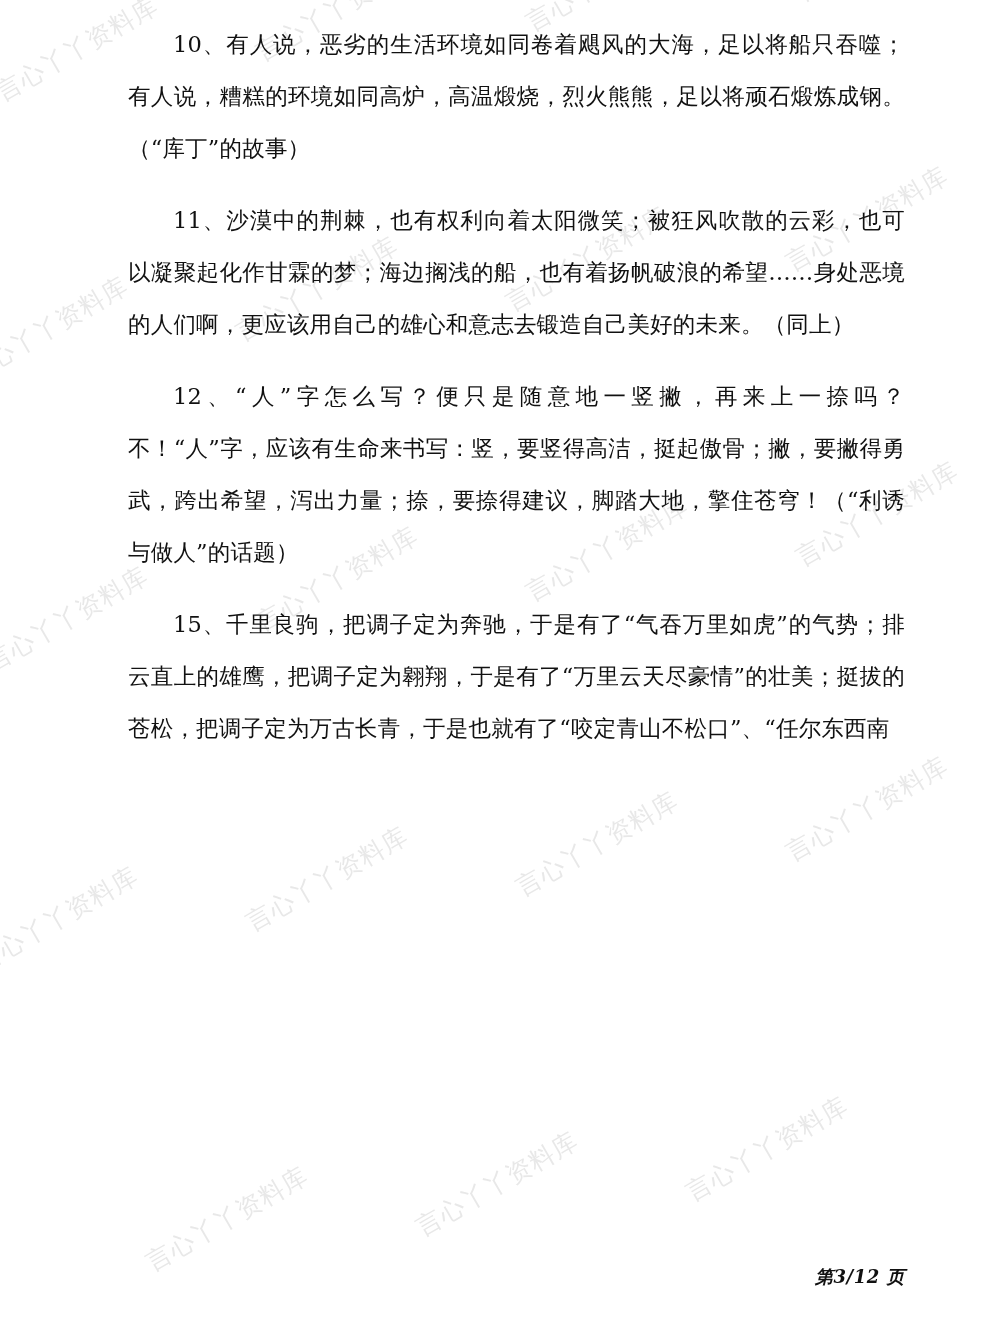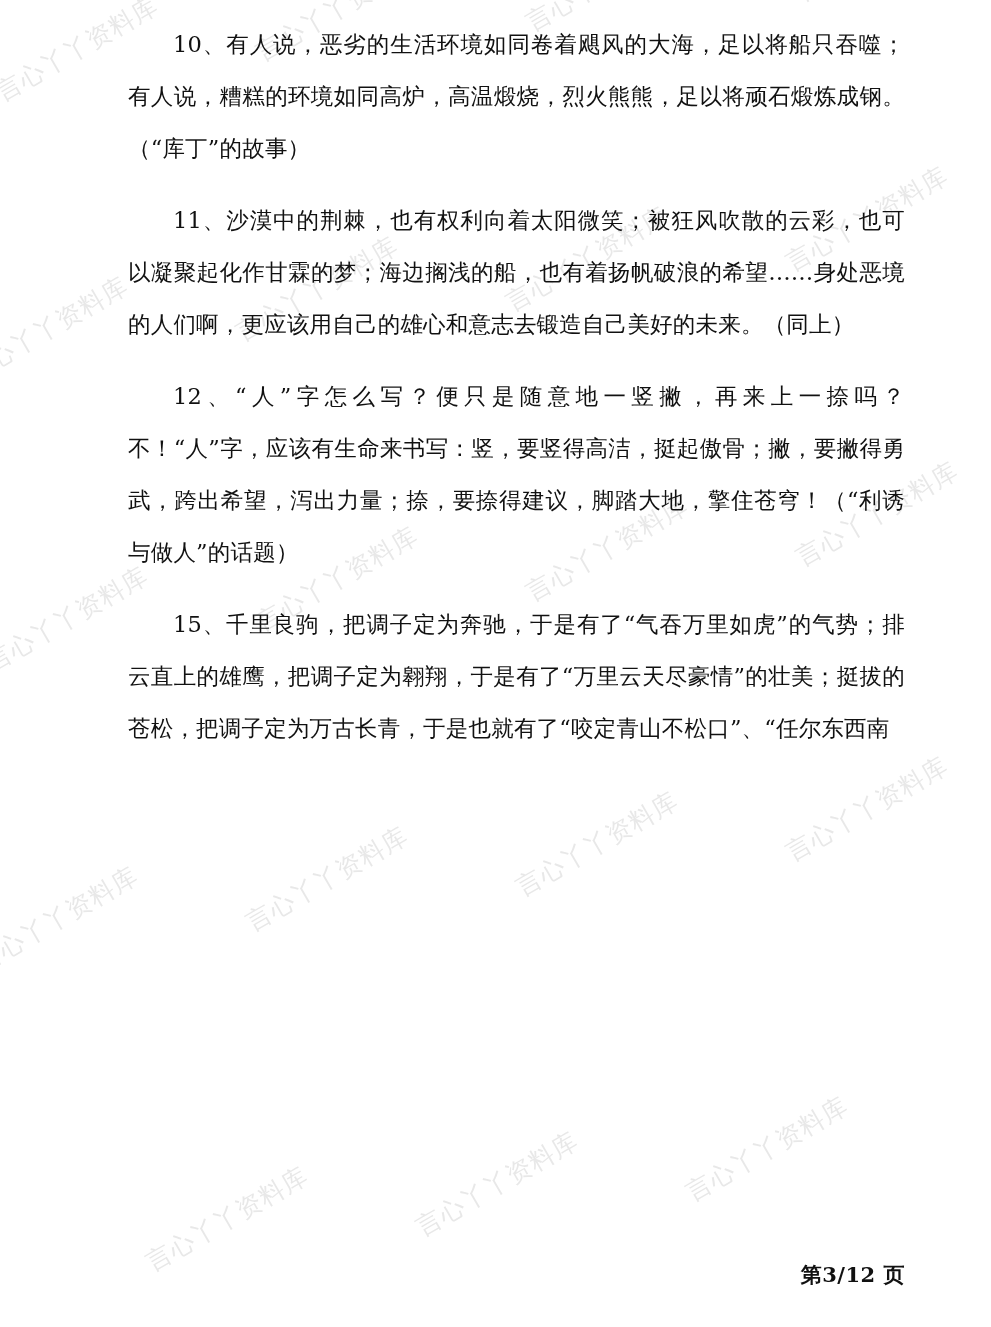--- a/index.html
+++ b/index.html
@@ -41,25 +41,26 @@
   }
 
   .para:last-of-type {
     margin-bottom: 0;
   }
 
   .footer {
     position: absolute;
     right: 86px;
     bottom: 38px;
-    font-size: 21px;
+    font-size: 18px;
     font-weight: bold;
     letter-spacing: 0.5px;
     z-index: 3;
     font-family: "DejaVu Serif", "Liberation Serif", serif;
+    font-style: italic;
   }
 
   
   .watermarks {
     position: absolute;
     left: 0;
     top: 0;
     width: 991px;
     height: 1327px;
     z-index: 1;

